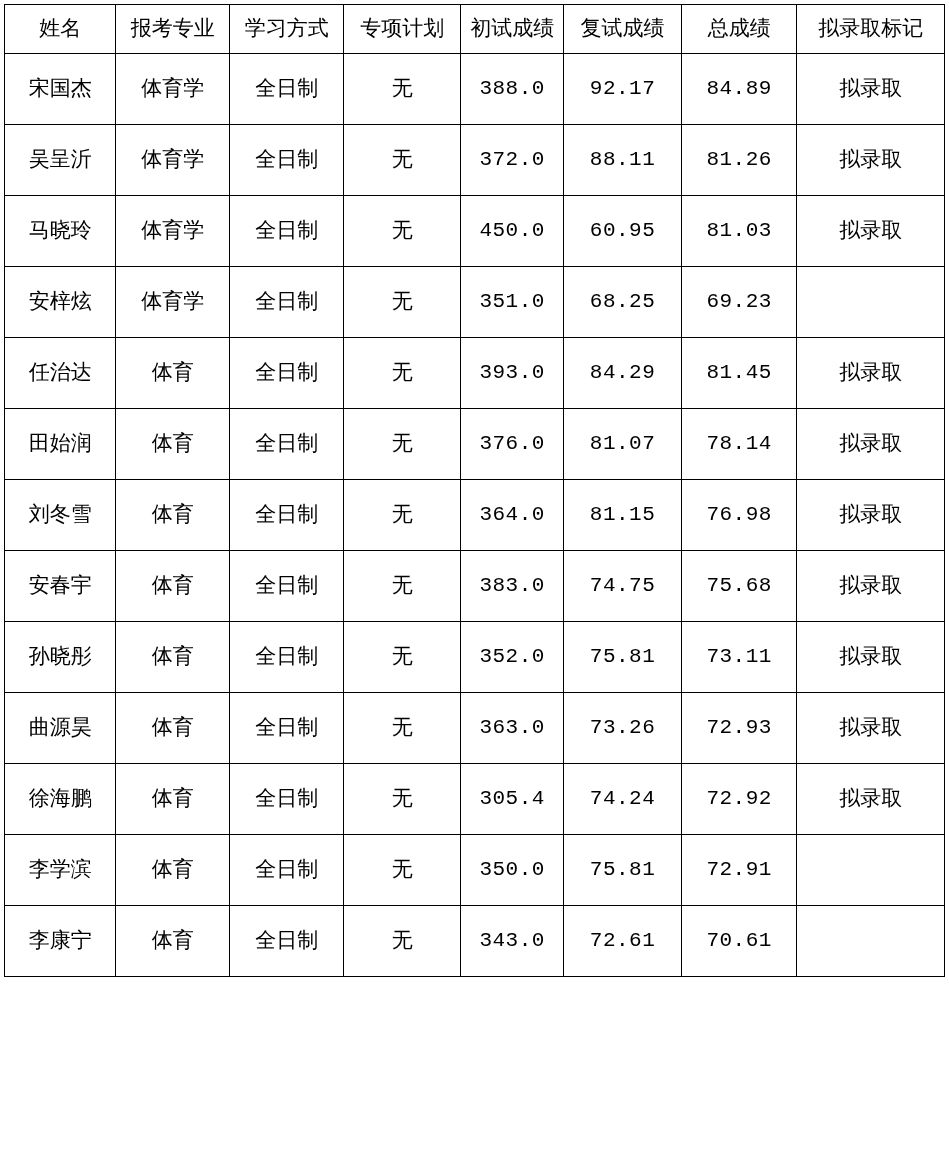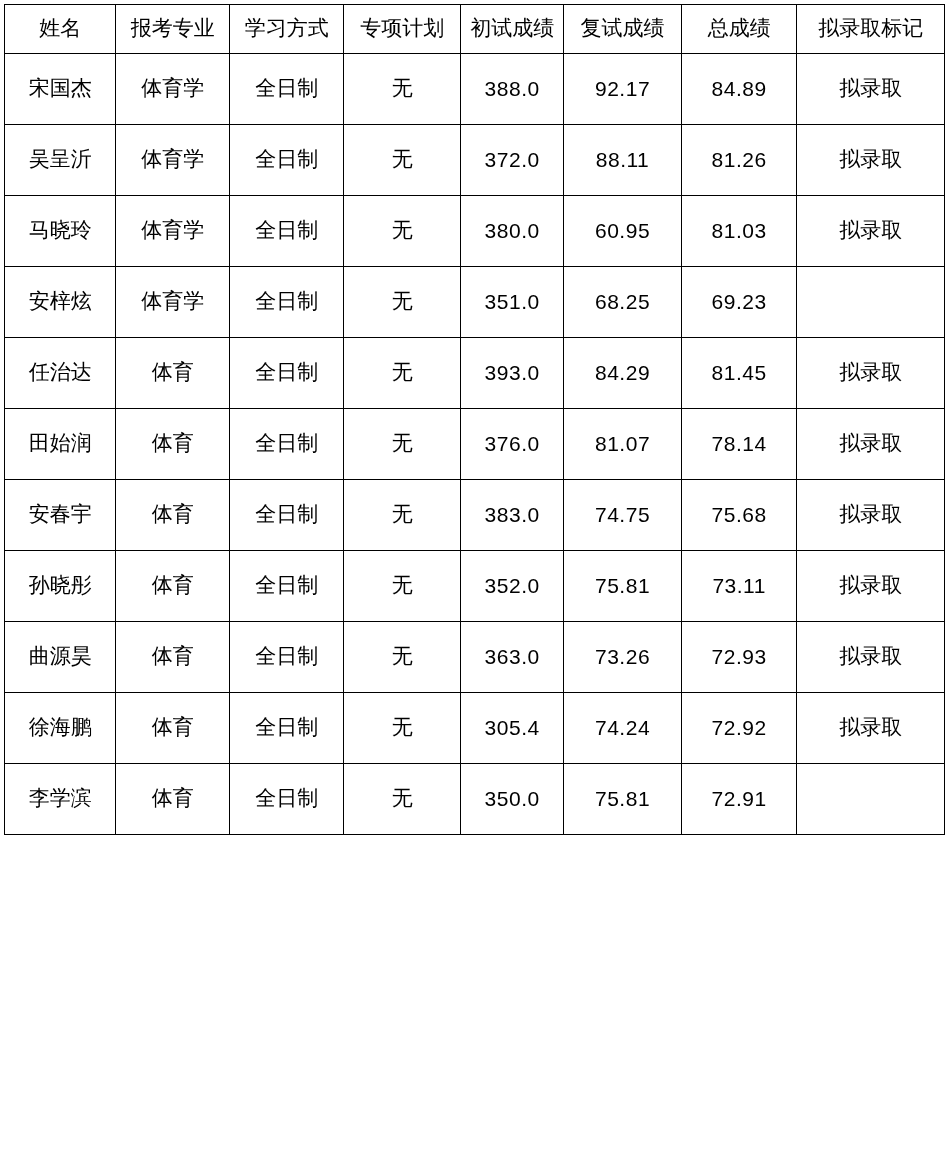--- a/index.html
+++ b/index.html
@@ -44,21 +44,21 @@
   
   col.c0 { width: 108px; }
   col.c1 { width: 110px; }
   col.c2 { width: 111px; }
   col.c3 { width: 113px; }
   col.c4 { width: 100px; }
   col.c5 { width: 114px; }
   col.c6 { width: 112px; }
   col.c7 { width: 143px; }
   .num {
-    font-family: Liberation Sans, sans-serif;
+    font-family: Liberation Mono, monospace;
     letter-spacing: 0.5px;
   }
 </style>
 </head>
 <body>
 
 <div class="sheet">
   <table class="grid">
     <colgroup>
       <col class="c0">
@@ -102,21 +102,21 @@
         <td class="num">88.11</td>
         <td class="num">81.26</td>
         <td>拟录取</td>
       </tr>
 
       <tr>
         <td>马晓玲</td>
         <td>体育学</td>
         <td>全日制</td>
         <td>无</td>
-        <td class="num">380.0</td>
+        <td class="num">450.0</td>
         <td class="num">60.95</td>
         <td class="num">81.03</td>
         <td>拟录取</td>
       </tr>
 
 
 
       <tr>
         <td>安梓炫</td>
         <td>体育学</td>
@@ -143,20 +143,30 @@
         <td>田始润</td>
         <td>体育</td>
         <td>全日制</td>
         <td>无</td>
         <td class="num">376.0</td>
         <td class="num">81.07</td>
         <td class="num">78.14</td>
         <td>拟录取</td>
       </tr>
 
+      <tr>
+        <td>刘冬雪</td>
+        <td>体育</td>
+        <td>全日制</td>
+        <td>无</td>
+        <td class="num">364.0</td>
+        <td class="num">81.15</td>
+        <td class="num">76.98</td>
+        <td>拟录取</td>
+      </tr>
 
       <tr>
         <td>安春宇</td>
         <td>体育</td>
         <td>全日制</td>
         <td>无</td>
         <td class="num">383.0</td>
         <td class="num">74.75</td>
         <td class="num">75.68</td>
         <td>拟录取</td>
@@ -199,15 +209,25 @@
         <td>李学滨</td>
         <td>体育</td>
         <td>全日制</td>
         <td>无</td>
         <td class="num">350.0</td>
         <td class="num">75.81</td>
         <td class="num">72.91</td>
         <td></td>
       </tr>
 
+      <tr>
+        <td>李康宁</td>
+        <td>体育</td>
+        <td>全日制</td>
+        <td>无</td>
+        <td class="num">343.0</td>
+        <td class="num">72.61</td>
+        <td class="num">70.61</td>
+        <td></td>
+      </tr>
     </tbody>
   </table>
 </div>
 
 </body></html>

